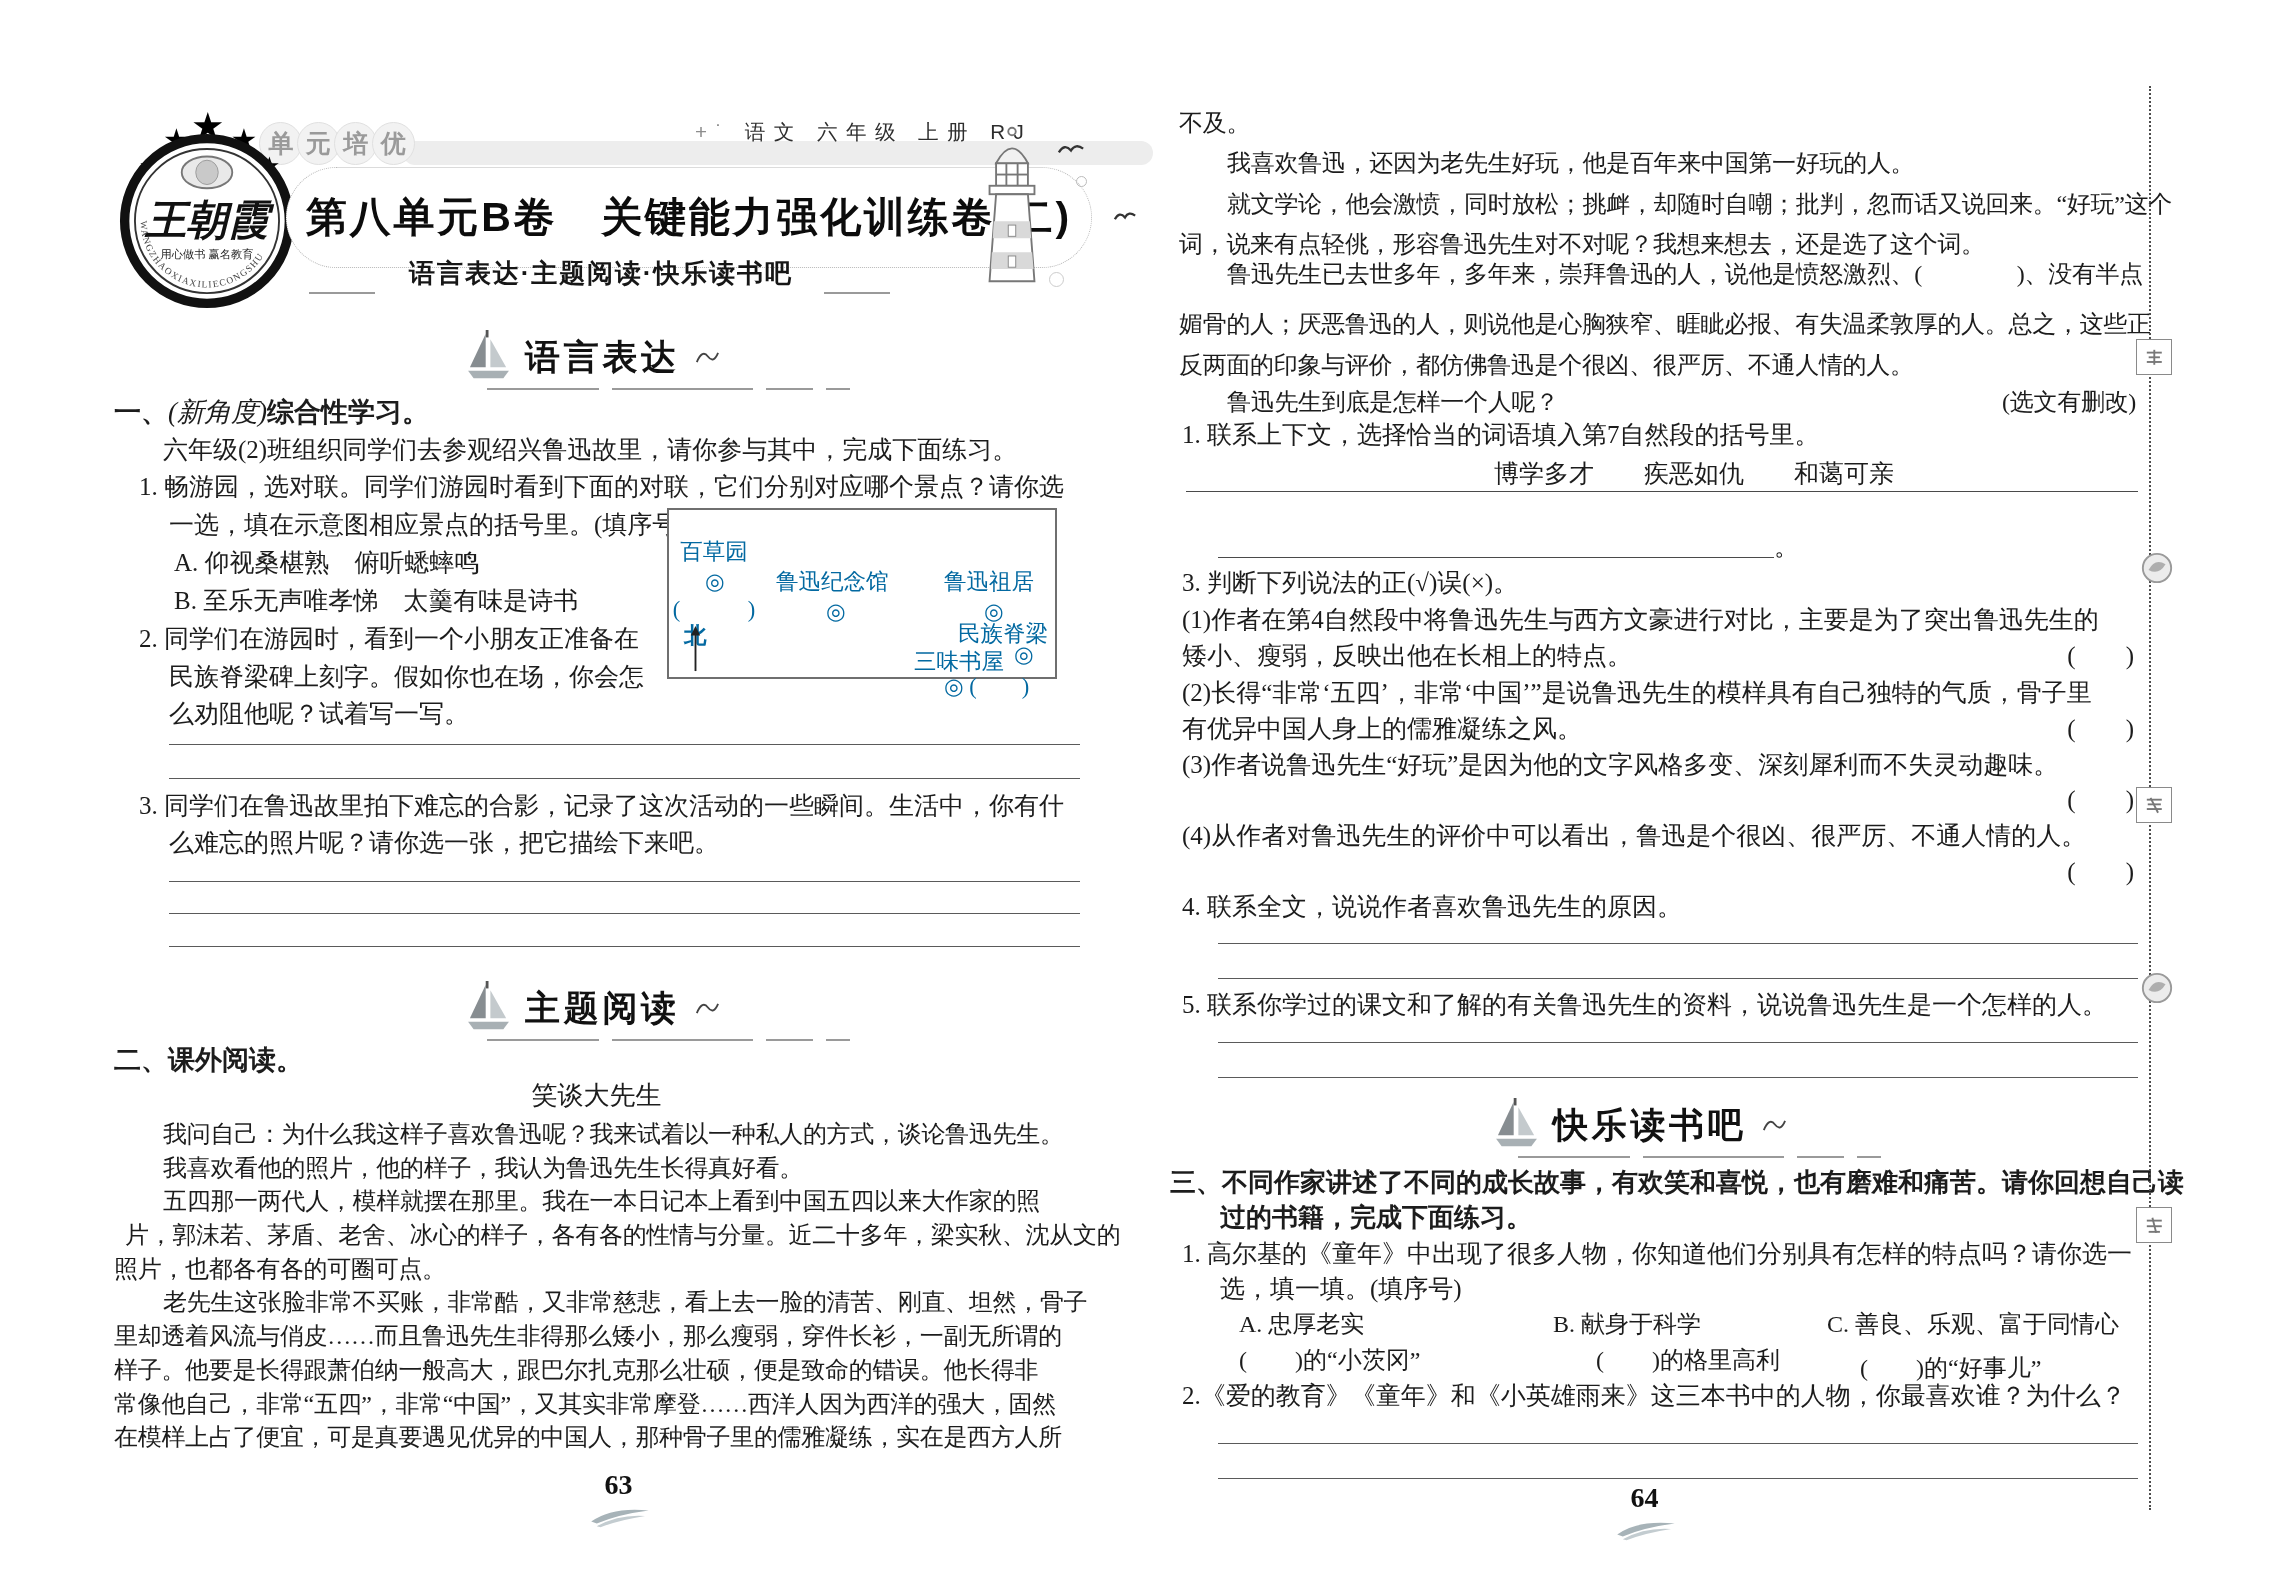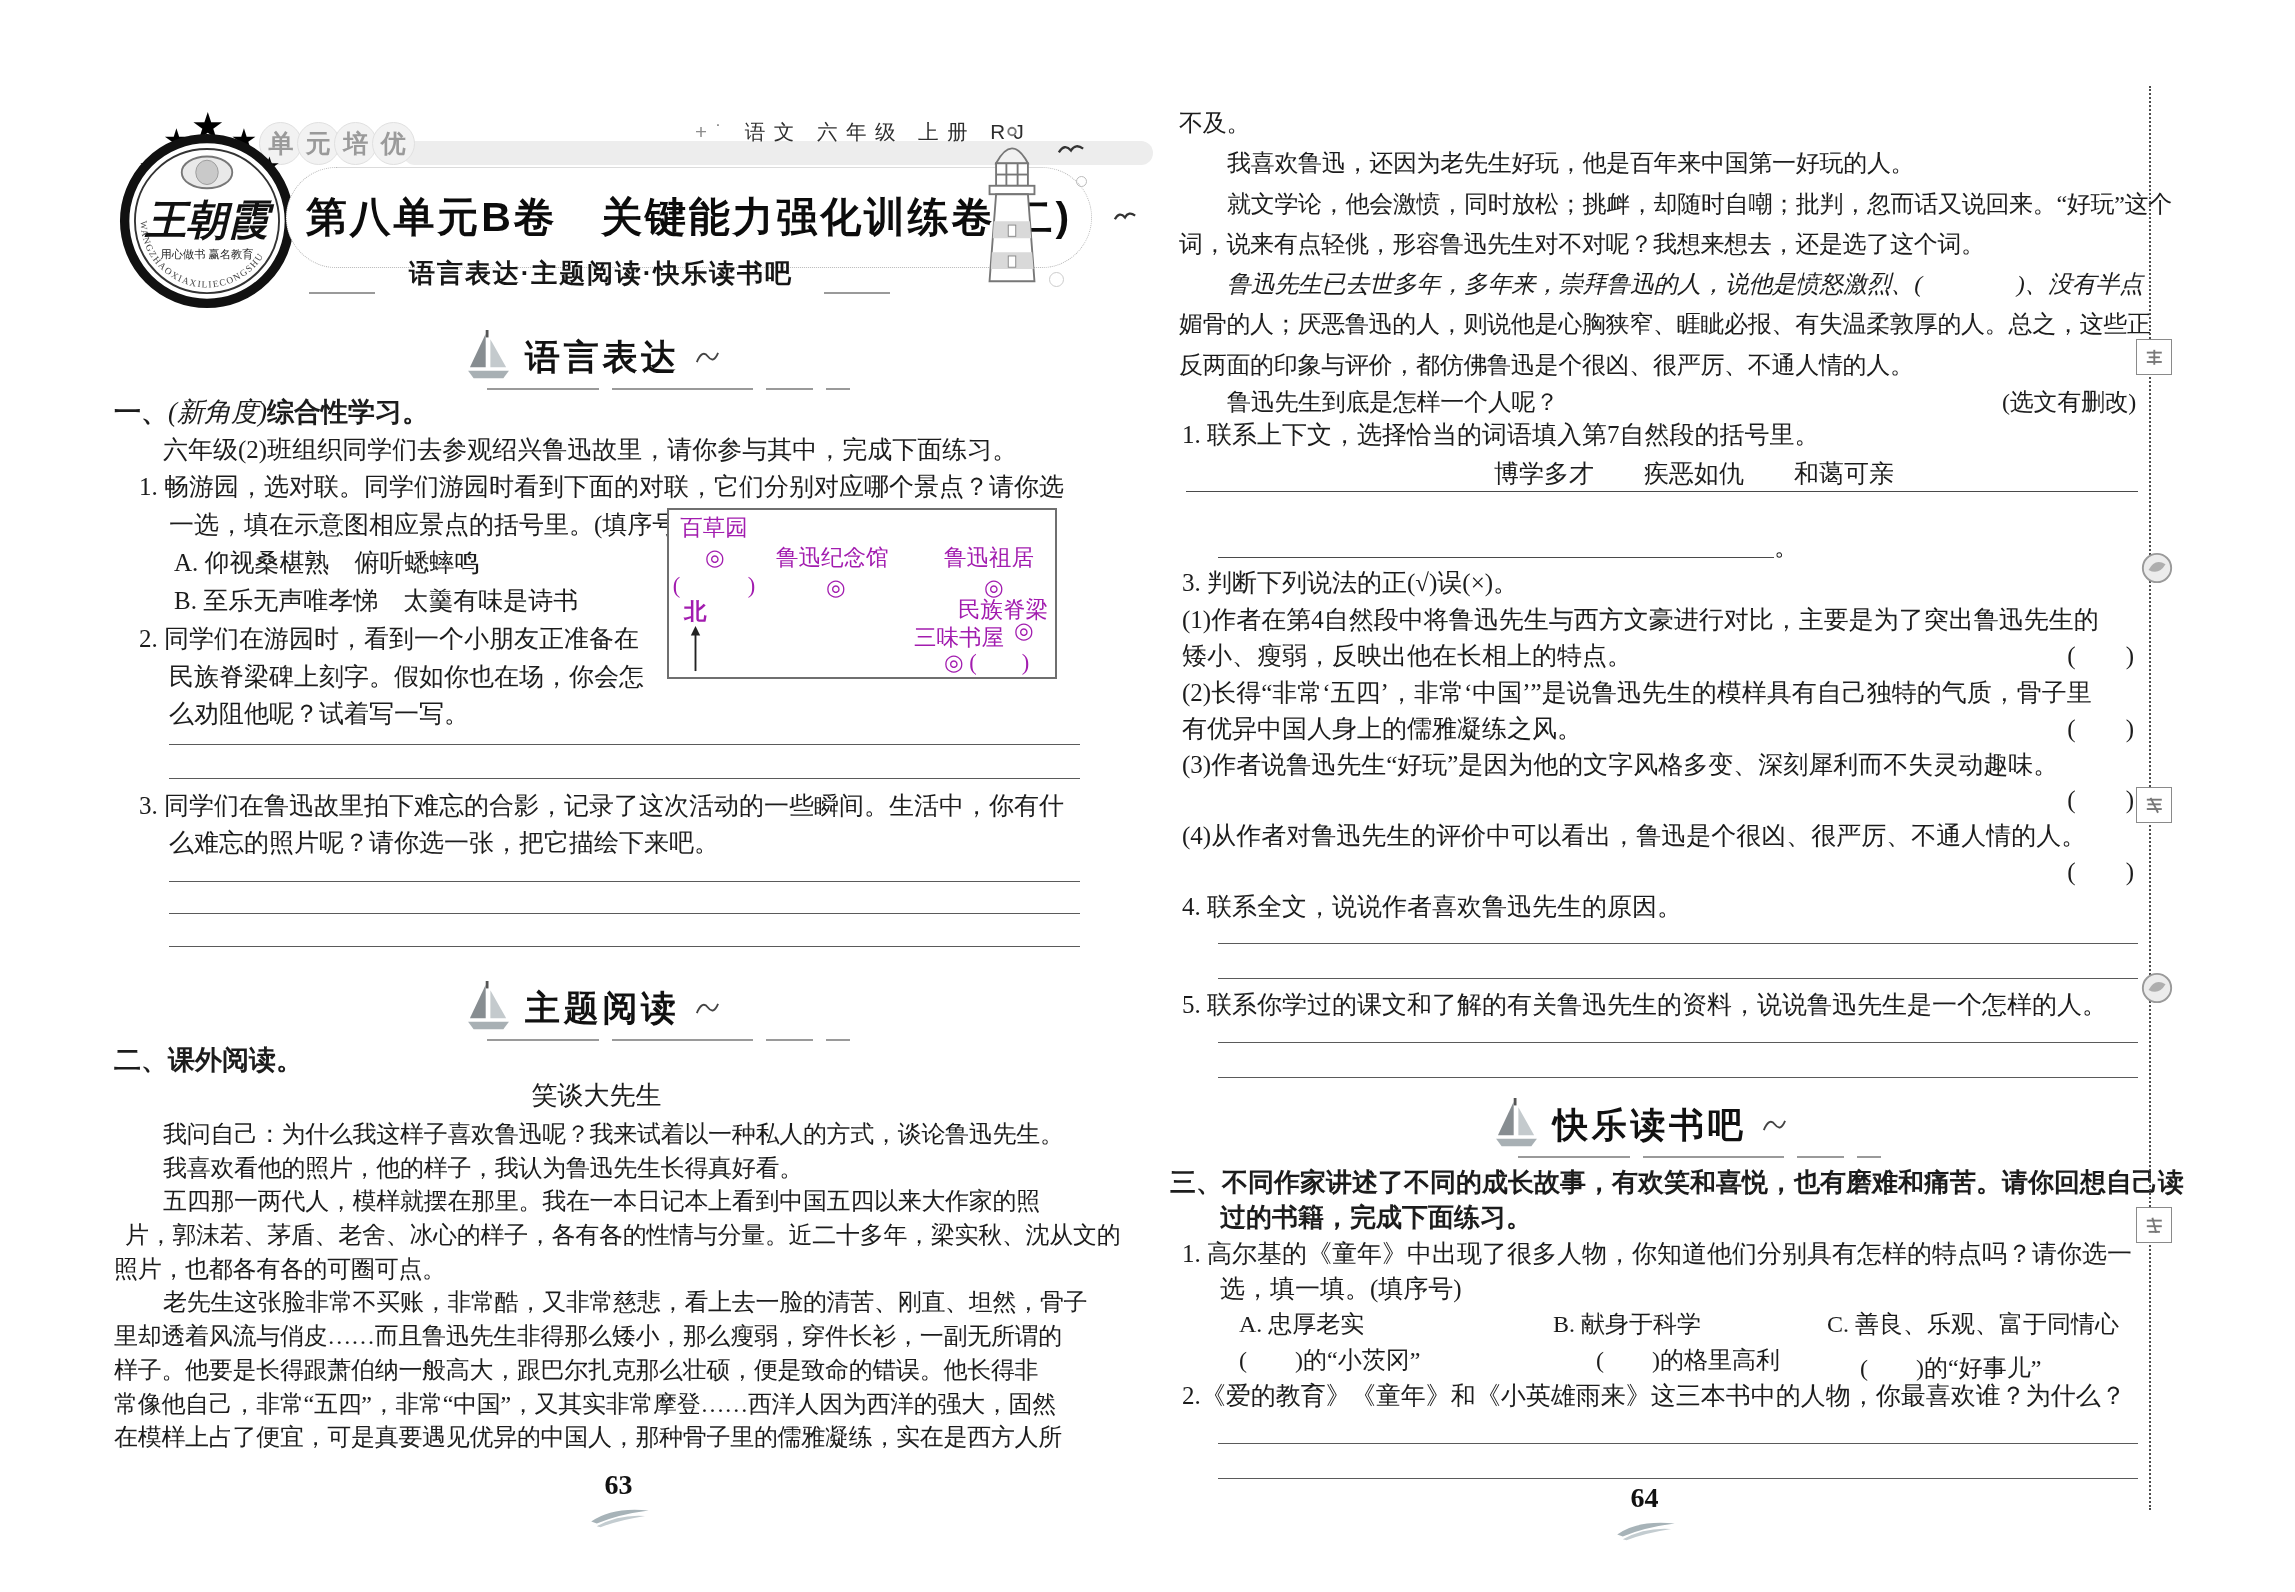--- a/index.html
+++ b/index.html
@@ -16,21 +16,21 @@
   .secline{position:absolute;display:flex;gap:13px;}
   .secline span{border-bottom:2.8px solid #9a9a9a;height:0;display:block;}
   .banner{position:absolute;left:286px;top:167px;width:804px;height:99px;border:1.9px dotted #b8b8b8;
     border-radius:54px;background:#fff;display:flex;align-items:center;justify-content:center;}
   .banner .btitle{font:bold 41px "Liberation Sans","DejaVu Sans",sans-serif;color:#0c0c0c;letter-spacing:2.8px;}
   .band{position:absolute;left:403px;top:141px;width:750px;height:24px;background:#ededed;border-radius:12px;}
   .pill{display:flex;position:absolute;left:265px;top:122px;}
   .pill b{width:41px;height:41px;margin-left:-5.6px;border-radius:50%;background:#f2f2f2;border:0.9px solid #e0e0e0;
     color:#9a9a9a;font:bold 25px/41px "Liberation Sans",sans-serif;text-align:center;}
   .mapbox{position:absolute;left:667px;top:508px;width:386px;height:167px;border:2.8px solid #6f6f6f;background:#fff;}
-  .mapbox .m{position:absolute;white-space:nowrap;font:22.5px/24px "Liberation Serif",serif;color:#a21caf;}
+  .mapbox .m{position:absolute;white-space:nowrap;font:22.5px/24px "Liberation Serif",serif;color:#0369a1;margin-top:24px;}
   .fillrow{position:absolute;display:flex;width:956px;}
   .fillrow .lead{white-space:nowrap;}
   .fillrow .fill{flex:1;border-bottom:1.9px solid #4a4a4a;margin:0 0 6.6px 3.7px;}
   .pagenum{position:absolute;font:bold 28px "Liberation Serif",serif;color:#111;}
   .bindline{position:absolute;left:2149px;top:86px;height:1424px;border-left:2.8px dotted #4c4c4c;}
   .bmark{position:absolute;width:34px;height:34px;background:#fff;border:0.9px solid #8a8a8a;
     display:flex;align-items:center;justify-content:center;}
   .hdr-edition{position:absolute;left:695px;top:118px;font:20.6px/28px "Liberation Sans",sans-serif;
     color:#2e2e2e;letter-spacing:8.4px;}
   .subtitle{position:absolute;left:114px;top:255px;width:974px;text-align:center;
@@ -216,21 +216,21 @@
   <svg width="66" height="26" viewBox="0 0 70 28">
     <path d="M4 20 Q26 4 66 8 Q34 12 10 22 Z" fill="#a7b3b8"></path>
     <path d="M10 25 Q34 12 62 14 Q36 18 14 26 Z" fill="#c3ccd0"></path>
   </svg>
 </div>
 
 <div class="t pr" style="left:1179px;top:105px;">不及。</div>
 <div class="t pr" style="left:1227px;top:145px;">我喜欢鲁迅，还因为老先生好玩，他是百年来中国第一好玩的人。</div>
 <div class="t pr" style="left:1227px;top:186px;">就文学论，他会激愤，同时放松；挑衅，却随时自嘲；批判，忽而话又说回来。“好玩”这个</div>
 <div class="t pr" style="left:1179px;top:226px;">词，说来有点轻佻，形容鲁迅先生对不对呢？我想来想去，还是选了这个词。</div>
-<div class="t pr" style="left:1227px;top:266px;font-style:italic;">鲁迅先生已去世多年，多年来，崇拜鲁迅的人，说他是愤怒激烈、(　　　　)、没有半点</div>
+<div class="t pr" style="left:1227px;top:256px;">鲁迅先生已去世多年，多年来，崇拜鲁迅的人，说他是愤怒激烈、(　　　　)、没有半点</div>
 <div class="t pr" style="left:1179px;top:306px;">媚骨的人；厌恶鲁迅的人，则说他是心胸狭窄、睚眦必报、有失温柔敦厚的人。总之，这些正</div>
 <div class="t pr" style="left:1179px;top:347px;">反两面的印象与评价，都仿佛鲁迅是个很凶、很严厉、不通人情的人。</div>
 <div class="t pr" style="left:1227px;top:384px;">鲁迅先生到底是怎样一个人呢？</div>
 <div class="t pr" style="left:auto;right:159px;top:384px;">(选文有删改)</div>
 
 <div class="t" style="left:1182px;top:416px;">1. 联系上下文，选择恰当的词语填入第7自然段的括号里。</div>
 <div class="t" style="left:1494px;top:455px;">博学多才　　疾恶如仇　　和蔼可亲</div>
 
 <div class="fillrow" style="left:1182px;top:491px;">
   <span class="fill"></span>

